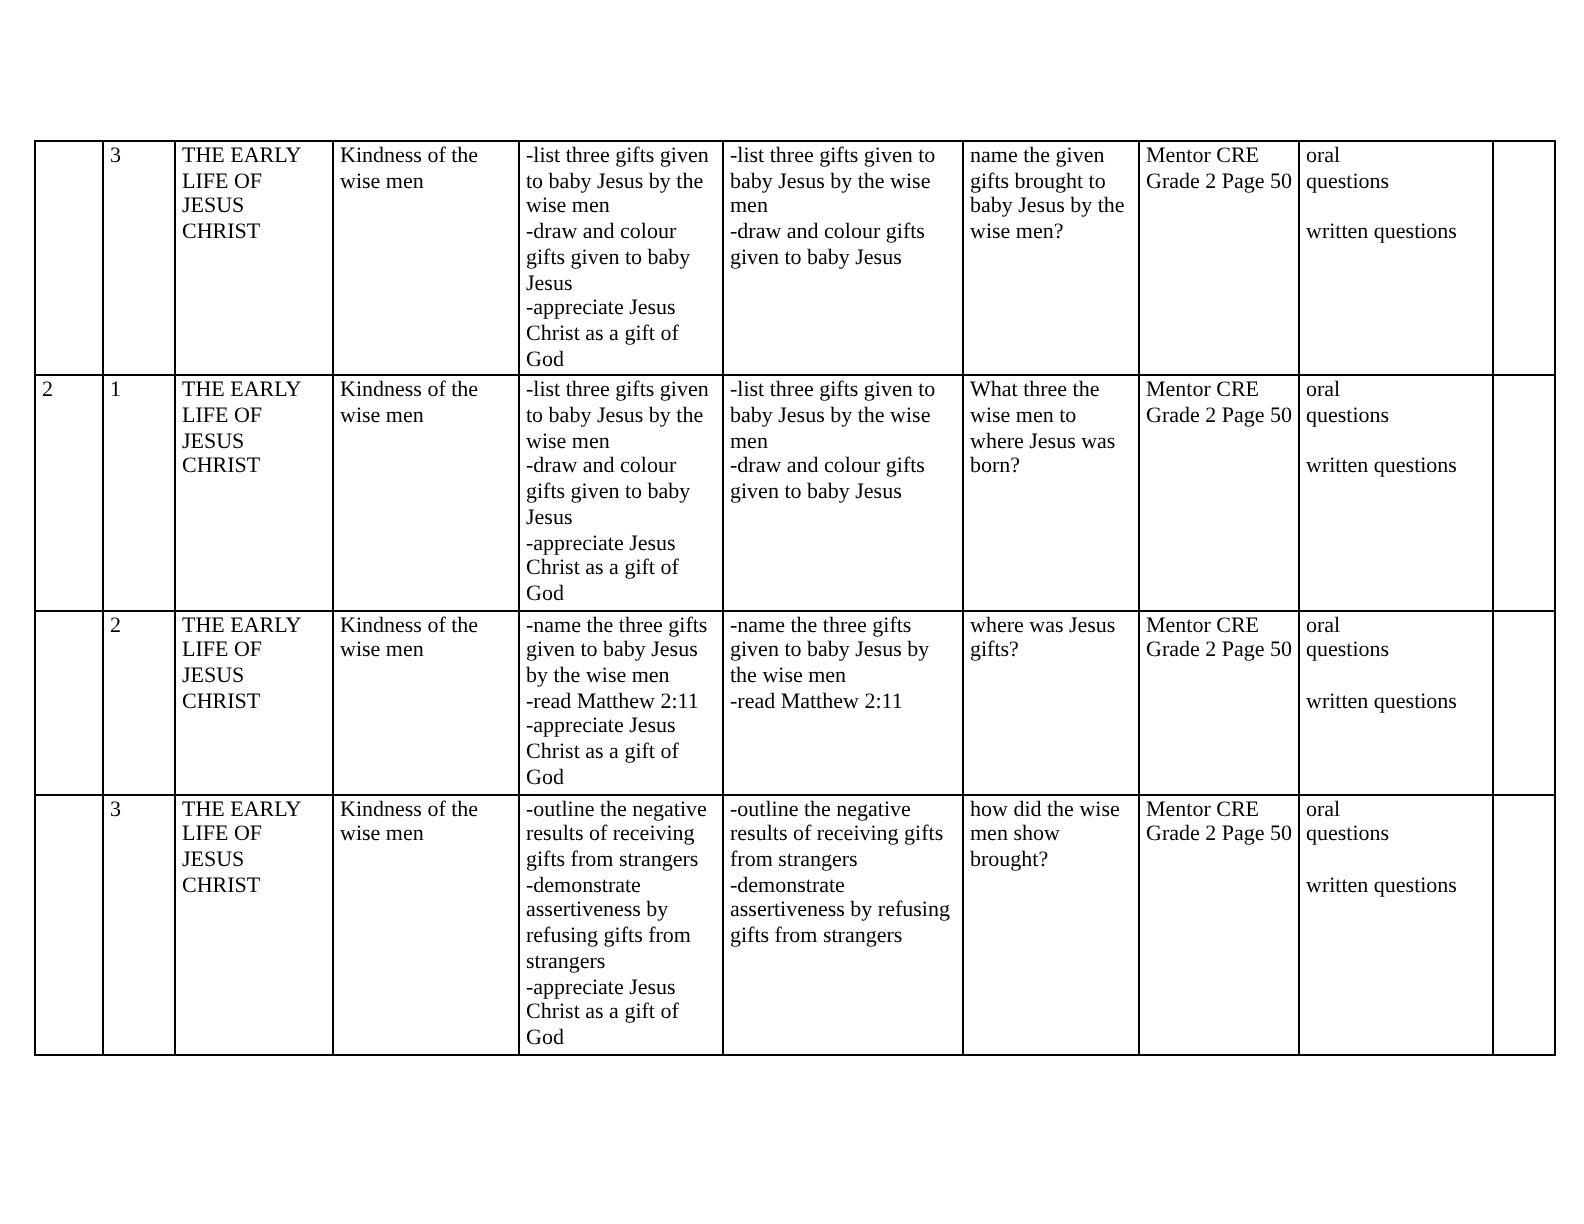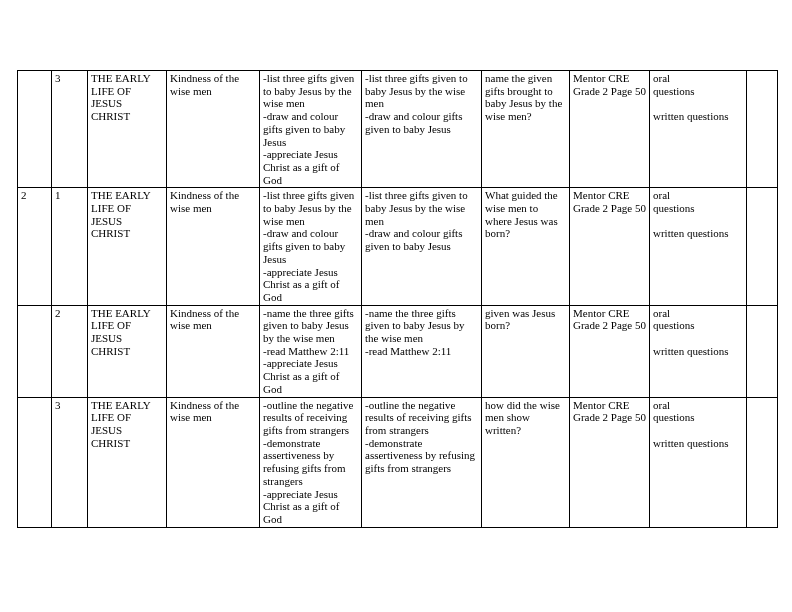--- a/index.html
+++ b/index.html
@@ -79,57 +79,57 @@
       <tr class="row-2">
         <td>2</td>
         <td>1</td>
         <td>THE EARLY LIFE OF JESUS CHRIST</td>
         <td>Kindness of the wise men</td>
         <td>-list three gifts given to baby Jesus by the wise men
 -draw and colour gifts given to baby Jesus
 -appreciate Jesus Christ as a gift of God</td>
         <td>-list three gifts given to baby Jesus by the wise men
 -draw and colour gifts given to baby Jesus</td>
-        <td>What guided the wise men to where Jesus was born?</td>
+        <td>What three the wise men to where Jesus was born?</td>
         <td>Mentor CRE Grade 2 Page 50</td>
         <td>oral
 questions
 
 written questions</td>
         <td></td>
       </tr>
       <tr class="row-3">
         <td></td>
         <td>2</td>
         <td>THE EARLY LIFE OF JESUS CHRIST</td>
         <td>Kindness of the wise men</td>
         <td>-name the three gifts given to baby Jesus by the wise men
 -read Matthew 2:11
 -appreciate Jesus Christ as a gift of God</td>
         <td>-name the three gifts given to baby Jesus by the wise men
 -read Matthew 2:11</td>
-        <td>given was Jesus born?</td>
+        <td>where was Jesus gifts?</td>
         <td>Mentor CRE Grade 2 Page 50</td>
         <td>oral
 questions
 
 written questions</td>
         <td></td>
       </tr>
       <tr class="row-4">
         <td></td>
         <td>3</td>
         <td>THE EARLY LIFE OF JESUS CHRIST</td>
         <td>Kindness of the wise men</td>
         <td>-outline the negative results of receiving gifts from strangers
 -demonstrate assertiveness by refusing gifts from strangers
 -appreciate Jesus Christ as a gift of God</td>
         <td>-outline the negative results of receiving gifts from strangers
 -demonstrate assertiveness by refusing gifts from strangers</td>
-        <td>how did the wise men show written?</td>
+        <td>how did the wise men show brought?</td>
         <td>Mentor CRE Grade 2 Page 50</td>
         <td>oral
 questions
 
 written questions</td>
         <td></td>
       </tr>
     </tbody>
   </table>
 </div>

